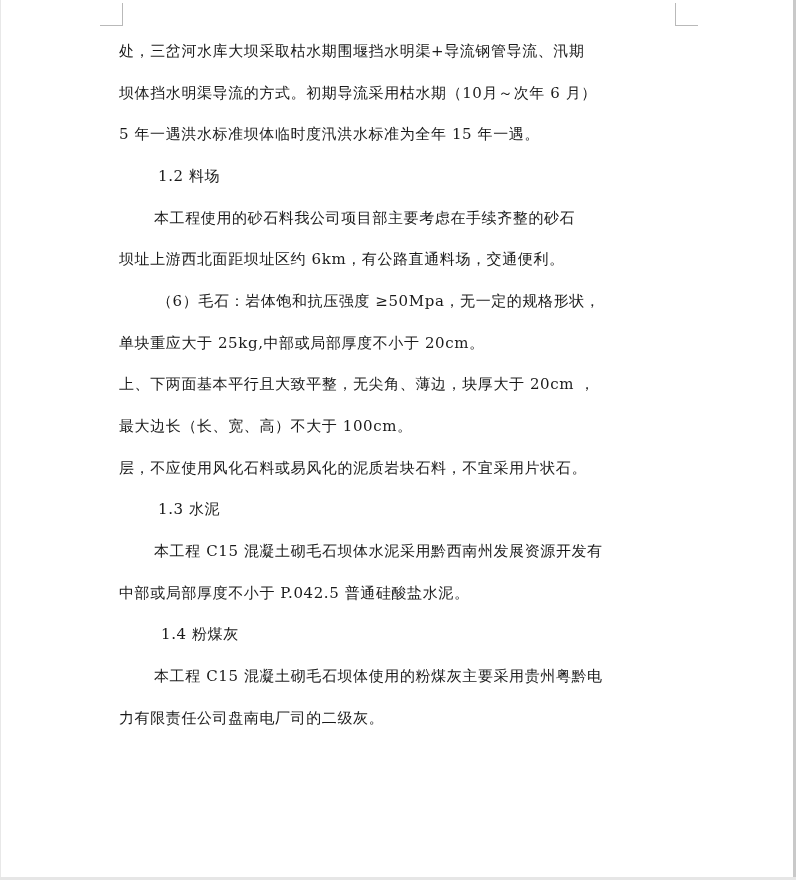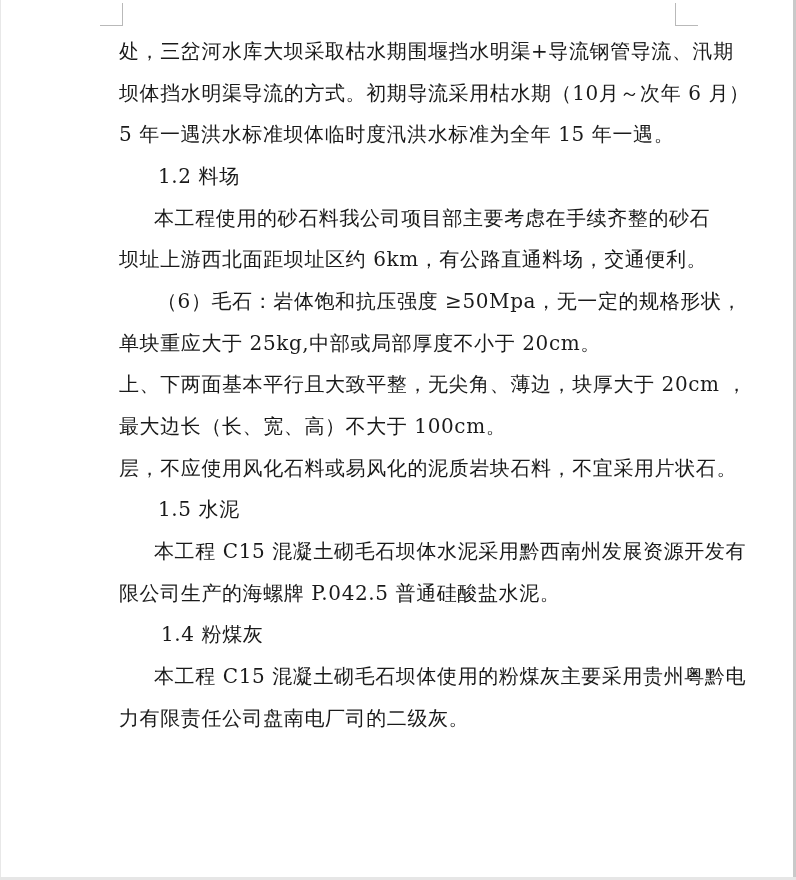--- a/index.html
+++ b/index.html
@@ -61,21 +61,21 @@
     }
     .body-text {
       position: absolute;
       left: 118px;
       top: 30px;
       width: 560px;
     }
     .line {
       height: 41.7px;
       line-height: 28px;
-      font-size: 20px;
+      font-size: 15px;
       white-space: nowrap;
       letter-spacing: 0.6px;
       display: flex;
       align-items: center;
     }
     .indent-1 { padding-left: 35px; }
     .indent-2 { padding-left: 38px; }
     .indent-h { padding-left: 39px; text-align: center; }
     .indent-h2 { padding-left: 42px; }
   </style>
@@ -99,24 +99,24 @@
       <div class="line">坝址上游西北面距坝址区约 6km，有公路直通料场，交通便利。</div>
 
       <div class="line indent-2">（6）毛石：岩体饱和抗压强度 ≥50Mpa，无一定的规格形状，</div>
       <div class="line">单块重应大于 25kg,中部或局部厚度不小于 20cm。</div>
 
       <div class="line">上、下两面基本平行且大致平整，无尖角、薄边，块厚大于 20cm ，</div>
       <div class="line">最大边长（长、宽、高）不大于 100cm。</div>
 
       <div class="line">层，不应使用风化石料或易风化的泥质岩块石料，不宜采用片状石。</div>
 
-      <div class="line indent-h">1.5 水泥</div>
+      <div class="line indent-h">1.3 水泥</div>
 
       <div class="line indent-1">本工程 C15 混凝土砌毛石坝体水泥采用黔西南州发展资源开发有</div>
-      <div class="line">限公司生产的海螺牌 P.042.5 普通硅酸盐水泥。</div>
+      <div class="line">中部或局部厚度不小于 P.042.5 普通硅酸盐水泥。</div>
 
       <div class="line indent-h2">1.4 粉煤灰</div>
 
       <div class="line indent-1">本工程 C15 混凝土砌毛石坝体使用的粉煤灰主要采用贵州粤黔电</div>
       <div class="line">力有限责任公司盘南电厂司的二级灰。</div>
     </div>
   </div>
 
   <div class="edge-left"></div>
   <div class="edge-right"></div>

